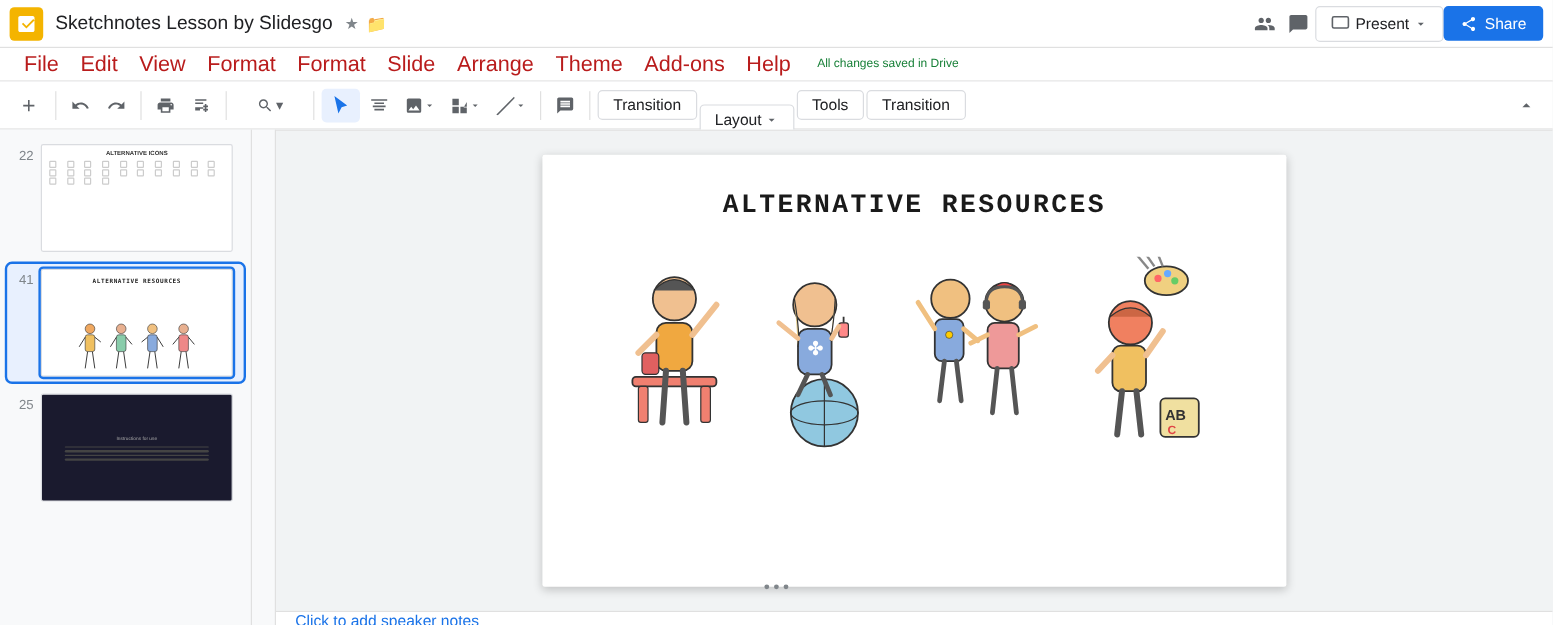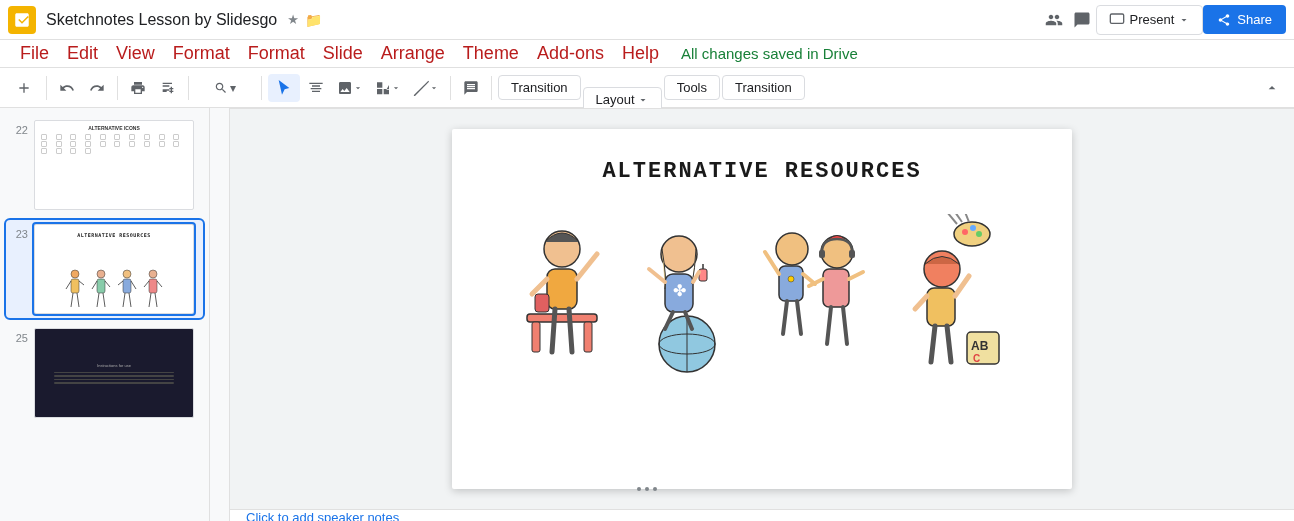--- a/index.html
+++ b/index.html
@@ -14,21 +14,21 @@
     #title-icons { display: flex; gap: 6px; align-items: center; margin-left: 4px; }
     #title-row { display: flex; align-items: center; gap: 6px; }
     #top-right { display: flex; align-items: center; gap: 0; margin-left: auto; }
     .icon-btn { width: 28px; height: 28px; display: flex; align-items: center; justify-content: center; border-radius: 50%; cursor: pointer; color: #5f6368; }
     #present-btn { display: flex; align-items: center; background: #fff; border: 1px solid #dadce0; border-radius: 4px; padding: 6px 12px; cursor: pointer; font-size: 13px; color: #202124; gap: 4px; }
     #share-btn { background: #1a73e8; color: #fff; border: none; border-radius: 4px; padding: 7px 14px; cursor: pointer; font-size: 13px; font-weight: 500; display: flex; align-items: center; gap: 6px; }
 
     
     #menu-bar { display: flex; align-items: center; height: 28px; background: #fff; padding: 0 12px; border-bottom: 1px solid #e0e0e0; gap: 2px; }
     .menu-item { padding: 3px 8px; border-radius: 4px; cursor: pointer; color: #b91c1c; font-size: 18px; }
-    #saved-notice { color: #188038; font-size: 15px; margin-left: 12px; }
+    #saved-notice { color: #188038; font-size: 10px; margin-left: 12px; }
 
     
     #toolbar { display: flex; align-items: center; height: 40px; background: #fff; padding: 0 8px; border-bottom: 1px solid #e0e0e0; gap: 2px; }
     .tool-btn { width: 28px; height: 28px; display: flex; align-items: center; justify-content: center; border-radius: 4px; cursor: pointer; color: #5f6368; font-size: 13px; border: none; background: transparent; }
     .tool-btn.active { background: #e8f0fe; color: #1a73e8; }
     .tool-separator { width: 1px; height: 24px; background: #e0e0e0; margin: 0 4px; }
     .toolbar-action-btn { padding: 4px 12px; border-radius: 4px; border: 1px solid #dadce0; background: #fff; cursor: pointer; font-size: 13px; color: #202124; display: flex; align-items: center; gap: 4px; }
     #toolbar-right { margin-left: auto; }
 
     
@@ -275,21 +275,21 @@
             <div style="width:6px;height:6px;border:0.5px solid #ccc;border-radius:1px;"></div>
             <div style="width:6px;height:6px;border:0.5px solid #ccc;border-radius:1px;"></div>
             <div style="width:6px;height:6px;border:0.5px solid #ccc;border-radius:1px;"></div>
             <div style="width:6px;height:6px;border:0.5px solid #ccc;border-radius:1px;"></div>
           </div>
         </div>
       </div>
     </div>
 
     <div class="slide-thumb active">
-      <span class="slide-num">23</span>
+      <span class="slide-num">41</span>
       <div class="thumb-img thumb-23" style="outline:2px solid #1a73e8;">
         <div style="padding:4px; display:flex; flex-direction:column; align-items:center; height:100%;">
           <div style="font-size:5px; font-weight:900; color:#222; font-family:monospace; letter-spacing:0.5px; margin-top:3px; text-align:center;">ALTERNATIVE RESOURCES</div>
           <div style="display:flex; align-items:flex-end; justify-content:center; gap:4px; margin-top:4px; flex:1;">
 
             <svg width="22" height="40" viewBox="0 0 22 40">
                 <circle cx="11" cy="5" r="4" fill="#f0a860" stroke="#333" stroke-width="0.5"></circle>
                 <rect x="7" y="10" width="8" height="14" rx="2" fill="#f0c060" stroke="#333" stroke-width="0.5"></rect>
                 <line x1="7" y1="12" x2="2" y2="20" stroke="#333" stroke-width="0.8"></line>
                 <line x1="15" y1="12" x2="20" y2="16" stroke="#333" stroke-width="0.8"></line>

